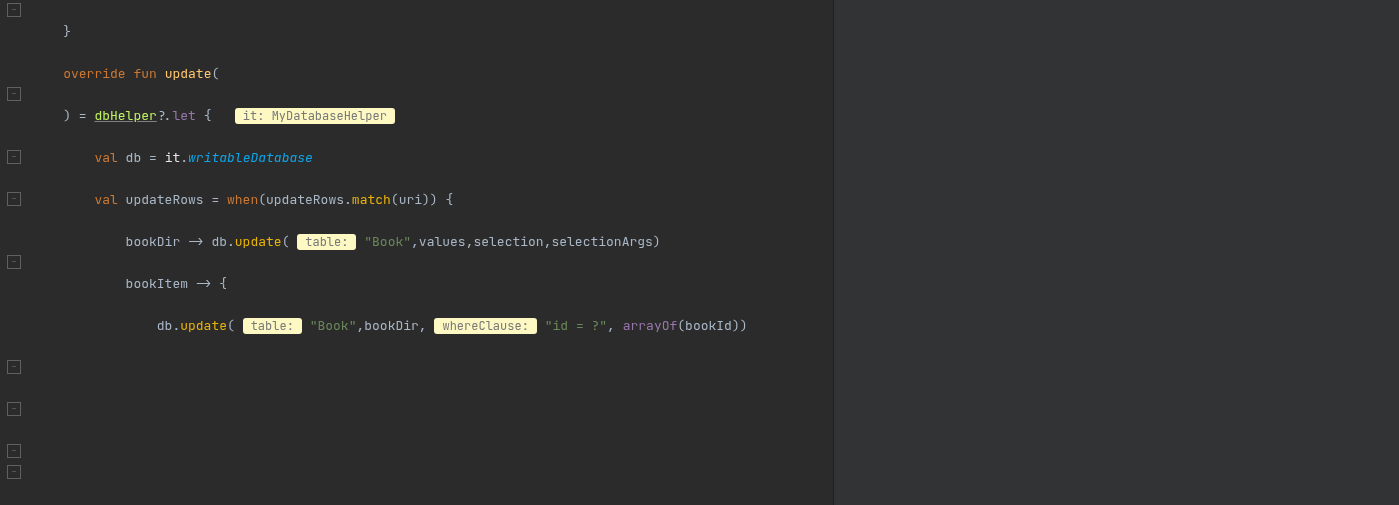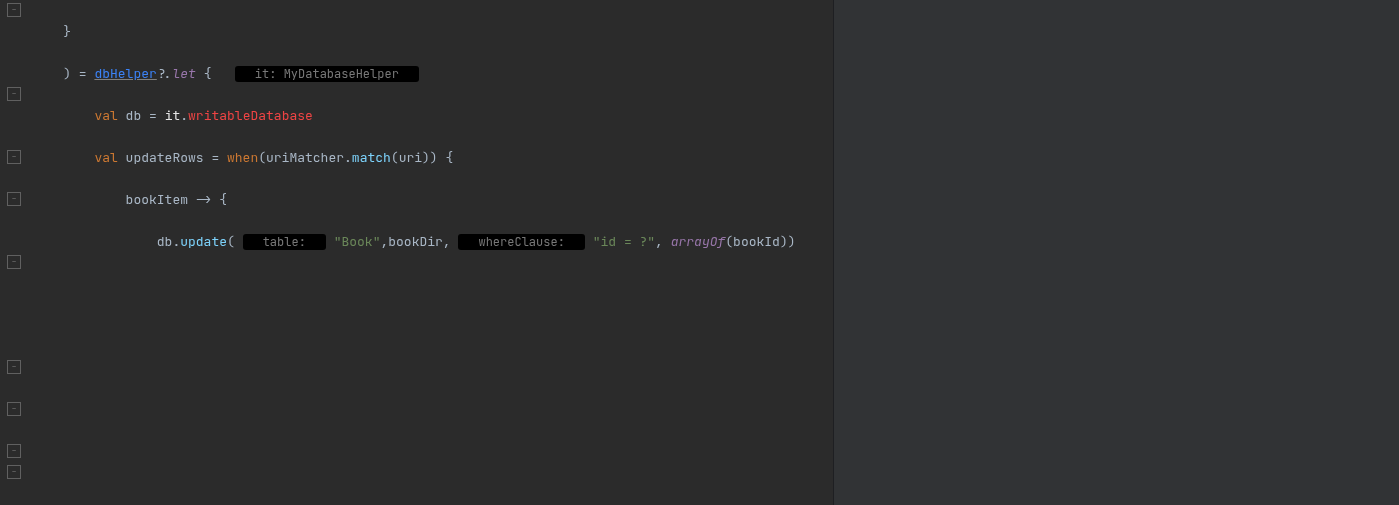--- a/index.html
+++ b/index.html
@@ -47,55 +47,57 @@
     border:1px solid #606060;
     background:#2b2b2b;
     user-select:none;
   }
   
   .kw  { color:#cc7832; }              
   .fn  { color:#ffc66d; }
   .str { color:#6a8759; }              
   .num { color:#6897bb; }              
   .cmt { color:#808080; }              
-  .fld { color:#ef4444; } 
-  .var { color:#3b82f6;text-align:right; }
-  .ital{ font-style:italic; color:#9876aa; }
+  .fld { color:#0ea5e9; font-style:italic; } 
+  .var { color:#bef264;text-align:right; }
+  .ital{ color:#9876aa; }
   .hint{
-    background:#000000;
+    background:#fef9c3;
     color:#787878;
     border-radius:3px;
-    padding:0 20px;
+    padding:0 8px;
     font-size:12px;
   }
   .under { text-decoration:underline; text-decoration-color:#808080; }
-  .call{ color:#7dd3fc; }
+  .call{ color:#eab308; }
 </style>
 </head>
 <body>
 
 <div class="editor">
   <div class="gutter">
 
     <div class="fold" style="top:3px">−</div>
     <div class="fold" style="top:87px">−</div>
     <div class="fold" style="top:150px">−</div>
     <div class="fold" style="top:192px">−</div>
     <div class="fold" style="top:255px">−</div>
     <div class="fold" style="top:360px">−</div>
     <div class="fold" style="top:402px">−</div>
     <div class="fold" style="top:444px">−</div>
     <div class="fold" style="top:465px">−</div>
   </div>
 
   <div class="code">
 <div class="line"><span>    }</span></div>
+<div class="line"><span>    </span><span class="kw">override</span><span> </span><span class="kw">fun</span><span> </span><span class="fn">update</span><span>(</span></div>
 <div class="line"><span>    ) = </span><span class="var under">dbHelper</span><span>?.</span><span class="kw ital" style="">let</span><span> {   </span><span class="hint">it: MyDatabaseHelper</span></div>
 <div class="line"><span>        </span><span class="kw">val</span><span> db = </span><span class="kw" style="color:#e5e5e5">it</span><span>.</span><span class="fld">writableDatabase</span></div>
-<div class="line"><span>        </span><span class="kw">val</span><span> updateRows = </span><span class="kw">when</span><span>(uriMatcher.</span><span class="call">match</span><span>(uri)) {</span></div>
+<div class="line"><span>        </span><span class="kw">val</span><span> updateRows = </span><span class="kw">when</span><span>(updateRows.</span><span class="call">match</span><span>(uri)) {</span></div>
+<div class="line"><span>            bookDir -&gt; db.</span><span class="call">update</span><span>( </span><span class="hint">table:</span><span> </span><span class="str">"Book"</span><span>,values,selection,selectionArgs)</span></div>
 <div class="line"><span>            bookItem -&gt; {</span></div>
 <div class="line"><span>                db.</span><span class="call">update</span><span>( </span><span class="hint">table:</span><span> </span><span class="str">"Book"</span><span>,bookDir, </span><span class="hint">whereClause:</span><span> </span><span class="str">"id = ?"</span><span>, </span><span class="ital">arrayOf</span><span>(bookId))</span></div>
 
 
 
 
 
 
 
 

